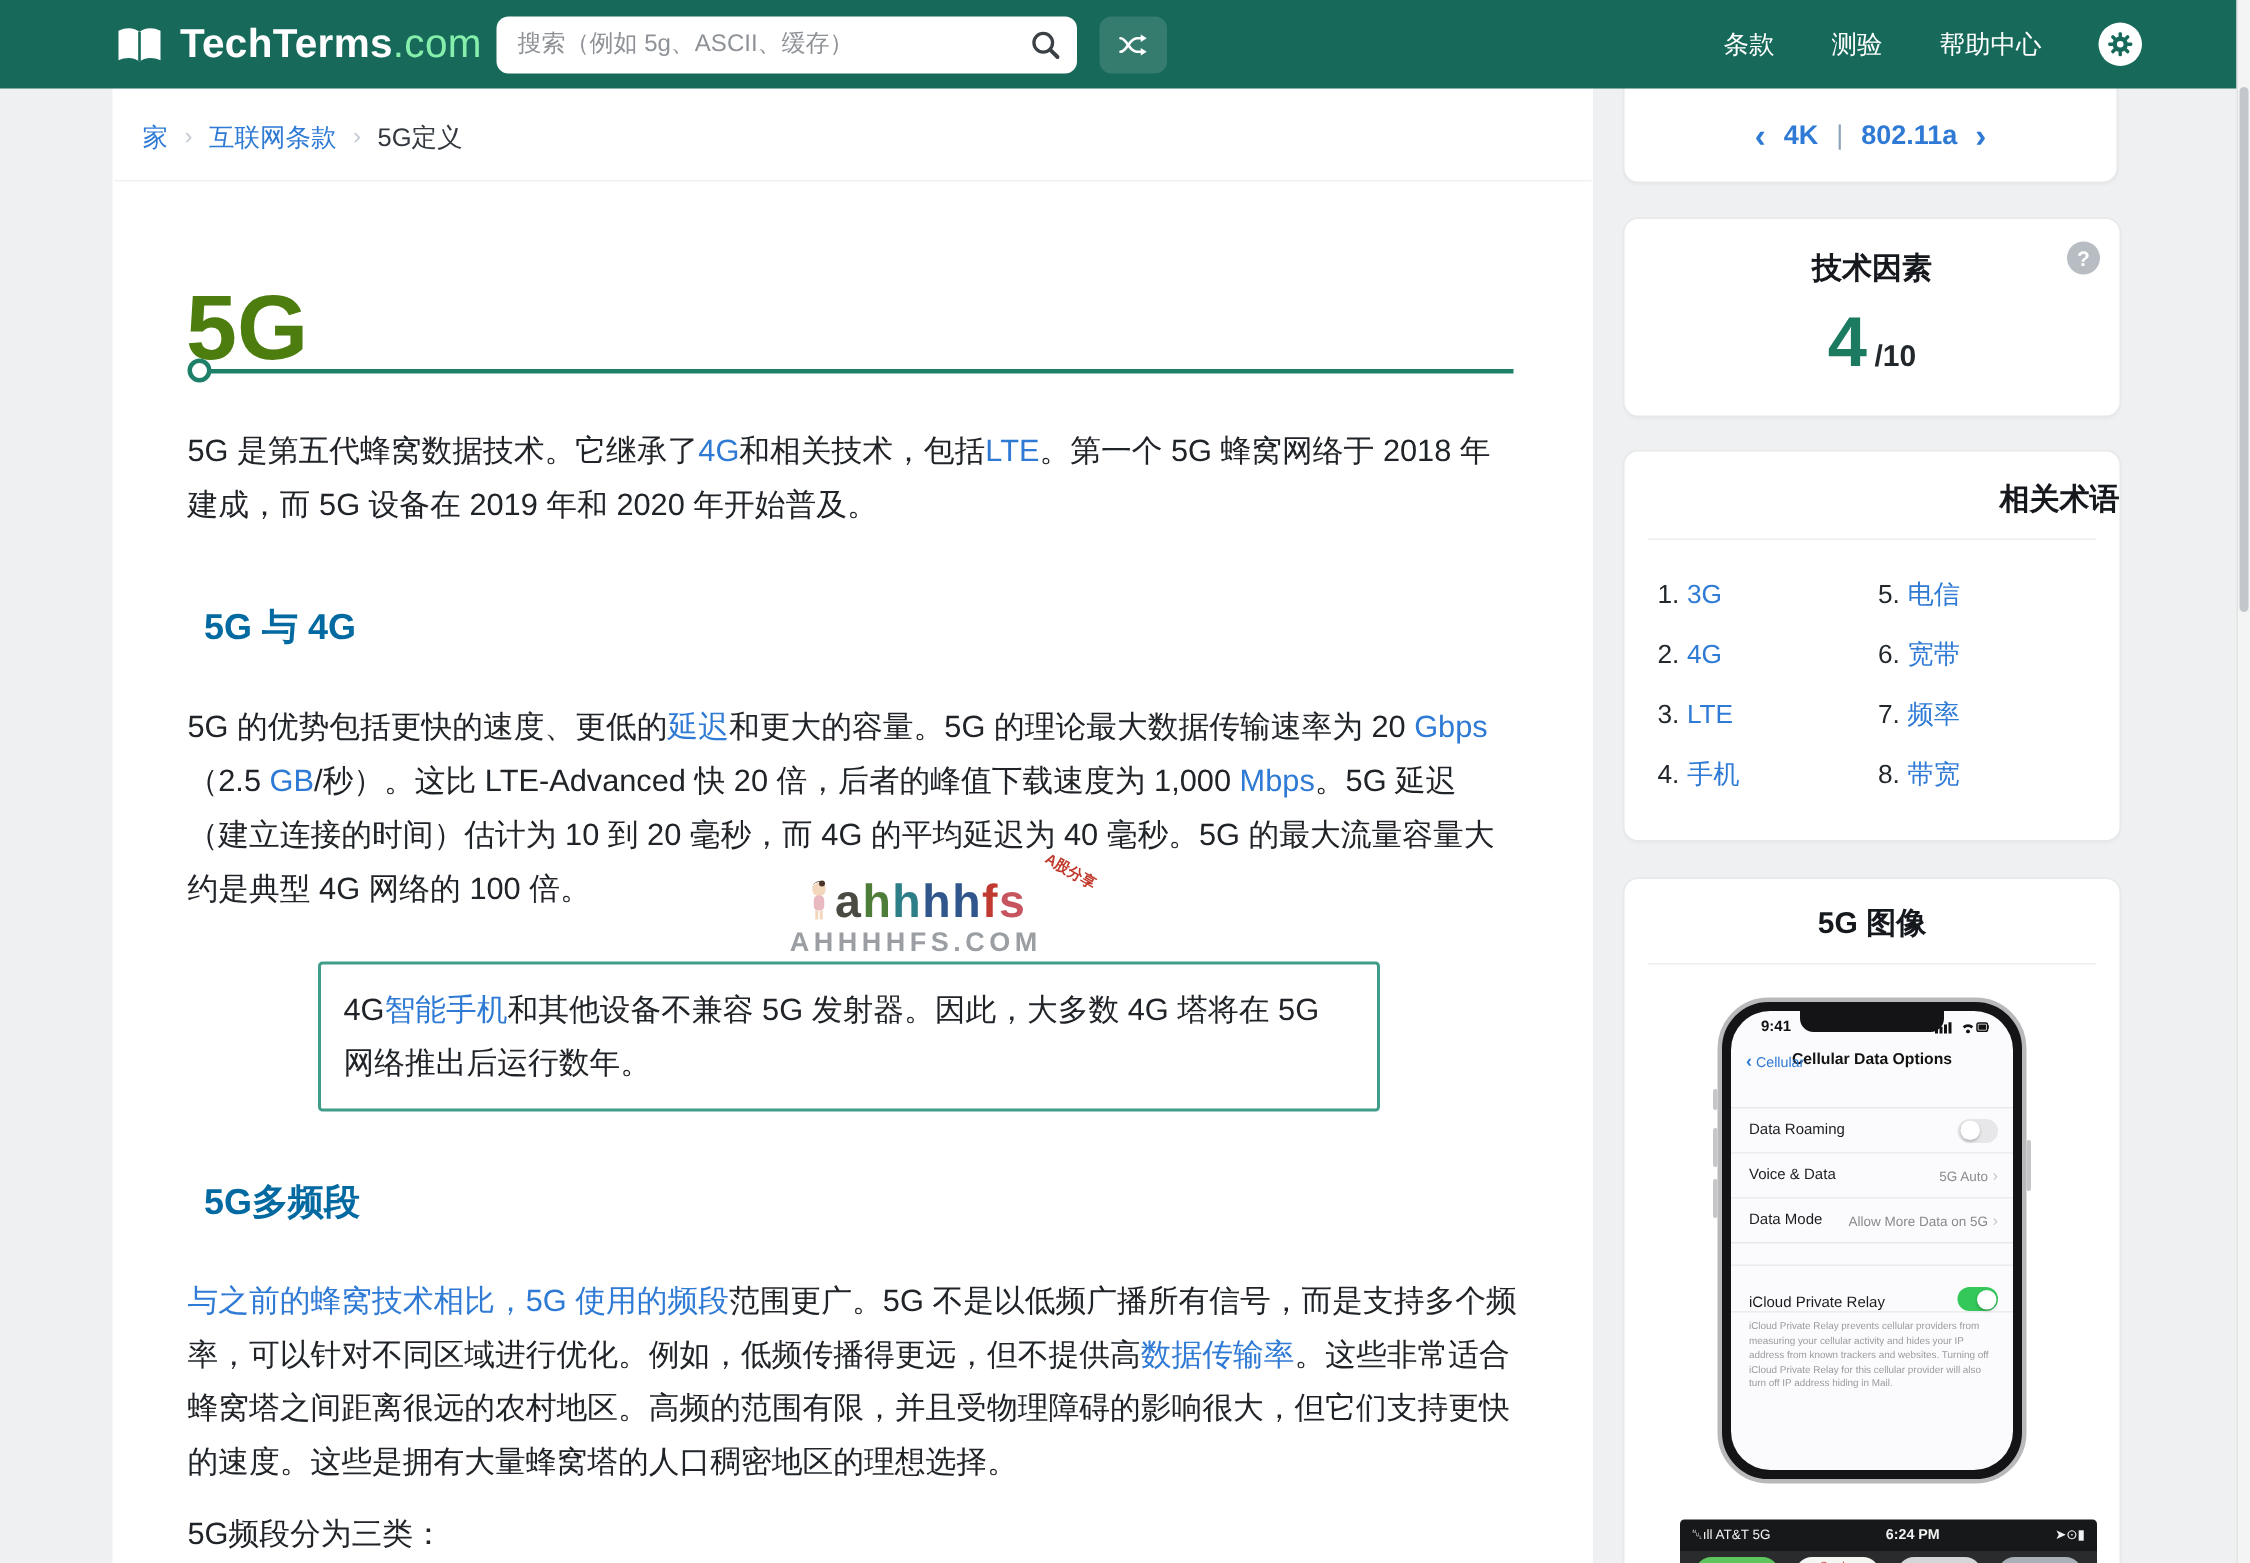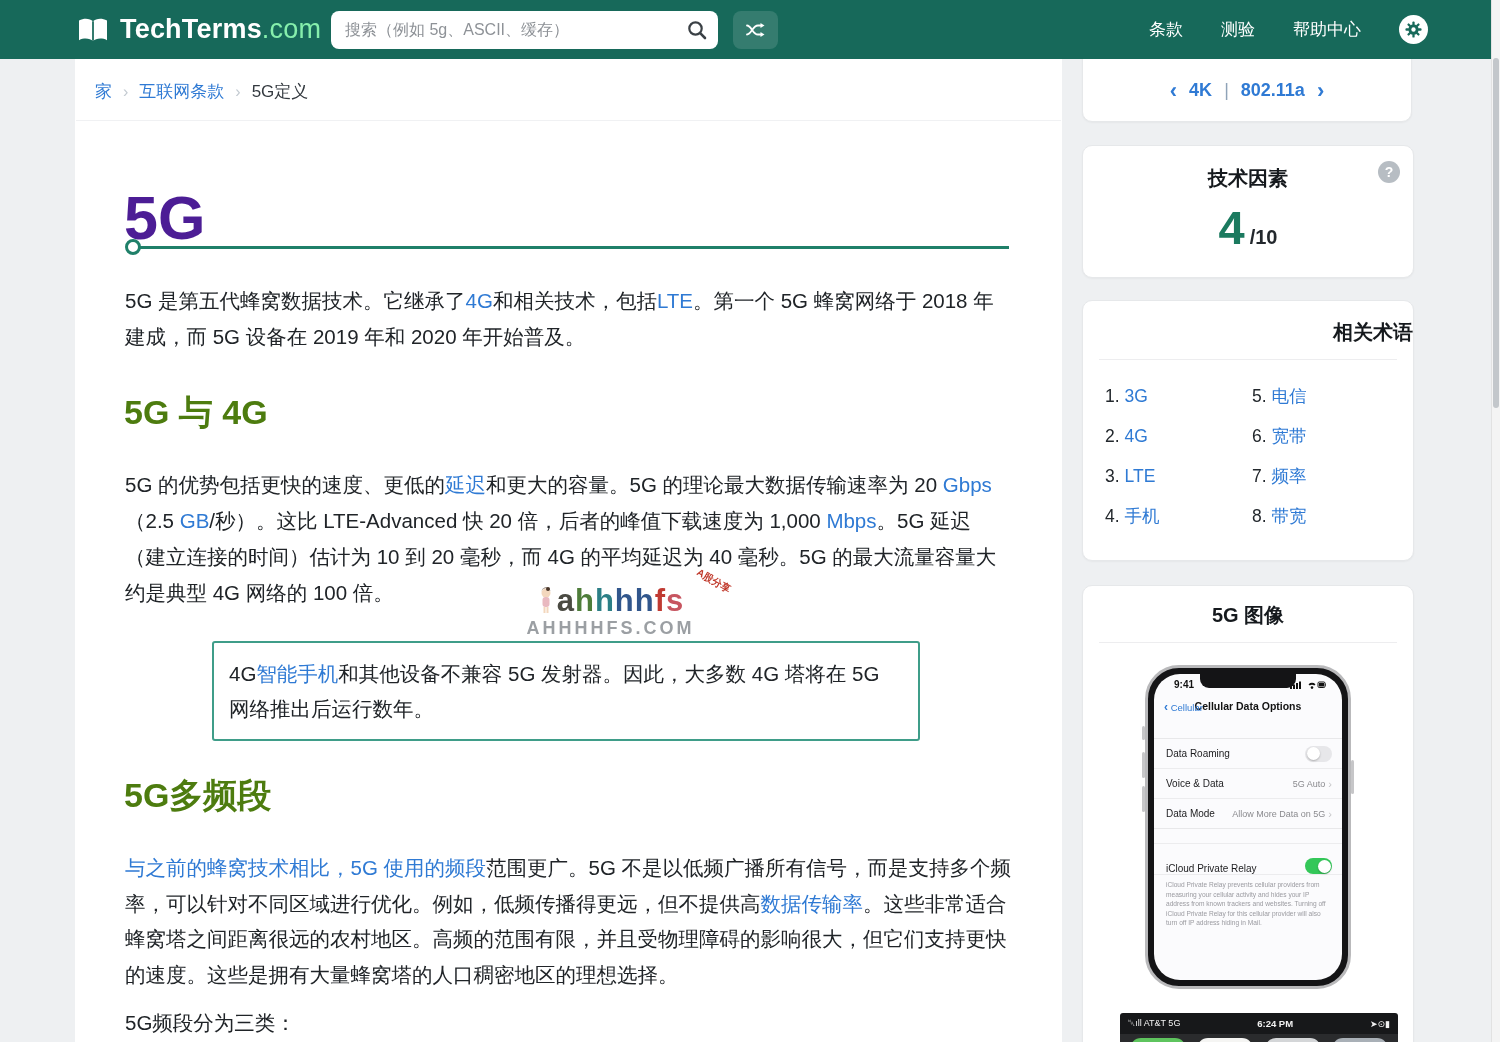--- a/index.html
+++ b/index.html
@@ -25,27 +25,27 @@
   
   .scrollbar{position:absolute;right:0;top:0;width:8px;height:1042px;background:#f4f4f4;border-left:1px solid #e2e2e2;z-index:60;}
   .scroll-thumb{position:absolute;left:1px;top:58px;width:6px;height:350px;background:#c3c7cb;border-radius:3px;}
   
   .main-col{position:absolute;left:75px;top:59px;width:987px;height:983px;background:#ffffff;}
   .breadcrumb{position:absolute;left:95px;top:80px;display:flex;align-items:center;gap:11px;font-size:17px;z-index:2;}
   .breadcrumb .sep{color:#c3cad1;font-size:16px;}
   .bc-link{color:#2f7ad4;text-decoration:none;cursor:pointer;}
   .bc-current{color:#33393f;}
   .bc-rule{position:absolute;left:76px;top:120px;width:985px;height:1px;background:#f0f1f3;}
-  .h1{position:absolute;left:124px;top:142px;font-size:61px;font-weight:600;color:#4c1d95;letter-spacing:0;}
+  .h1{position:absolute;left:124px;top:142px;font-size:61px;font-weight:600;color:#4d7c0f;letter-spacing:0;}
   .title-rule{position:absolute;left:125px;top:239px;width:884px;height:16px;display:flex;align-items:center;}
   .title-rule .dot{width:10px;height:10px;border:3px solid #1f8069;border-radius:50%;background:#ffffff;flex:0 0 auto;}
   .title-rule .line{flex:1;height:3px;background:#1f8069;margin-left:-1px;}
   .para{position:absolute;left:125px;width:886px;font-size:20.5px;line-height:36px;color:#202428;margin:0;}
   .lnk{color:#2f7ad4;text-decoration:none;cursor:pointer;}
-  .h2{position:absolute;left:124px;font-size:34px;font-weight:700;color:#4d7c0f;margin:0;}
+  .h2{position:absolute;left:124px;font-size:24px;font-weight:700;color:#0369a1;margin:12px;}
   .quote{position:absolute;left:212px;top:641px;width:674px;border:2px solid #3f9d89;border-radius:3px;padding:13px 15px;font-size:20.5px;line-height:35px;color:#202428;background:#ffffff;}
   
   .watermark{position:absolute;left:503px;top:586px;width:215px;z-index:5;text-align:center;}
   .wm-row{display:flex;align-items:flex-end;justify-content:center;gap:2px;position:relative;}
   .wm-letters{font-size:31px;font-weight:700;letter-spacing:1px;line-height:30px;}
   .wm-letters span:nth-child(1){color:#4a4a42;}
   .wm-letters span:nth-child(2){color:#4e7d3a;}
   .wm-letters span:nth-child(3){color:#2c7f86;}
   .wm-letters span:nth-child(4){color:#31568c;}
   .wm-letters span:nth-child(5){color:#31568c;}

